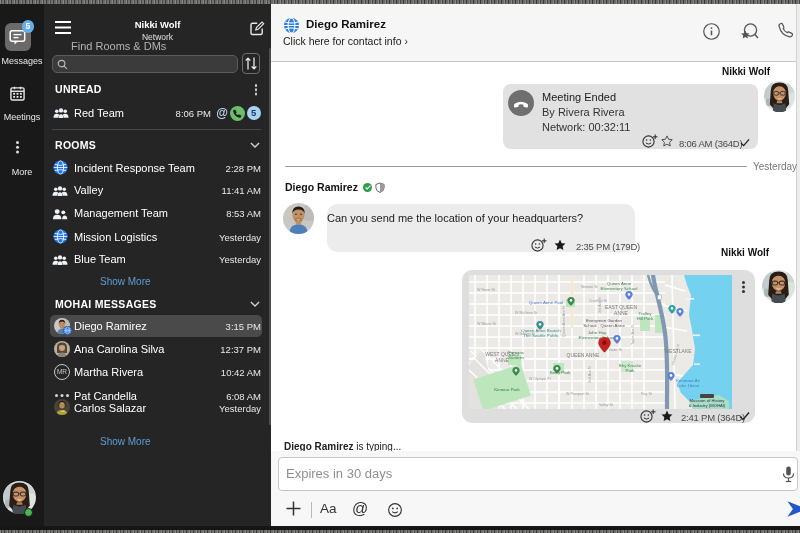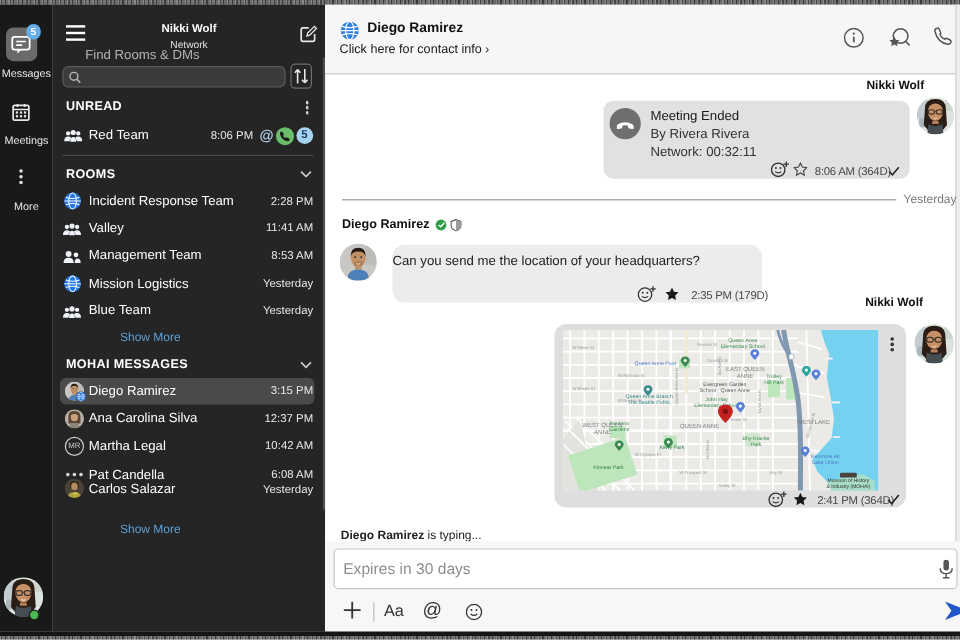--- a/index.html
+++ b/index.html
@@ -169,21 +169,21 @@
       <svg class="abs" style="left:2px;top:3px" width="16" height="16" viewBox="0 0 32 32">
         <g clip-path="url(#clip32)">
           <use href="#g-ana"></use>
         </g>
       </svg>
       <div class="sname">Ana Carolina Silva</div>
       <div class="stime">12:37 PM</div>
     </div>
   <div class="srow" style="top:356.9px">
     <div class="abs" style="left:2px;top:3px;width:16px;height:16px;border-radius:50%;border:1.2px solid #c9c9c9;color:#c9c9c9;font-size:6.5px;text-align:center;line-height:13.5px">MR</div>
-    <div class="sname">Martha Legal</div>
+    <div class="sname">Martha Rivera</div>
       <div class="stime">10:42 AM</div>
   </div>
   <div class="srow" style="top:380.1px">
     <div class="abs" style="left:3px;top:10px;width:3px;height:3px;border-radius:50%;background:#d6d6d6;box-shadow:5.5px 0 0 #d6d6d6, 11px 0 0 #d6d6d6"></div>
     <div class="sname">Pat Candella</div>
       <div class="stime">6:08 AM</div>
   </div>
   <div class="srow" style="top:392px">
       <svg class="abs" style="left:2px;top:3px" width="16" height="16" viewBox="0 0 32 32">
         <g clip-path="url(#clip32)">

